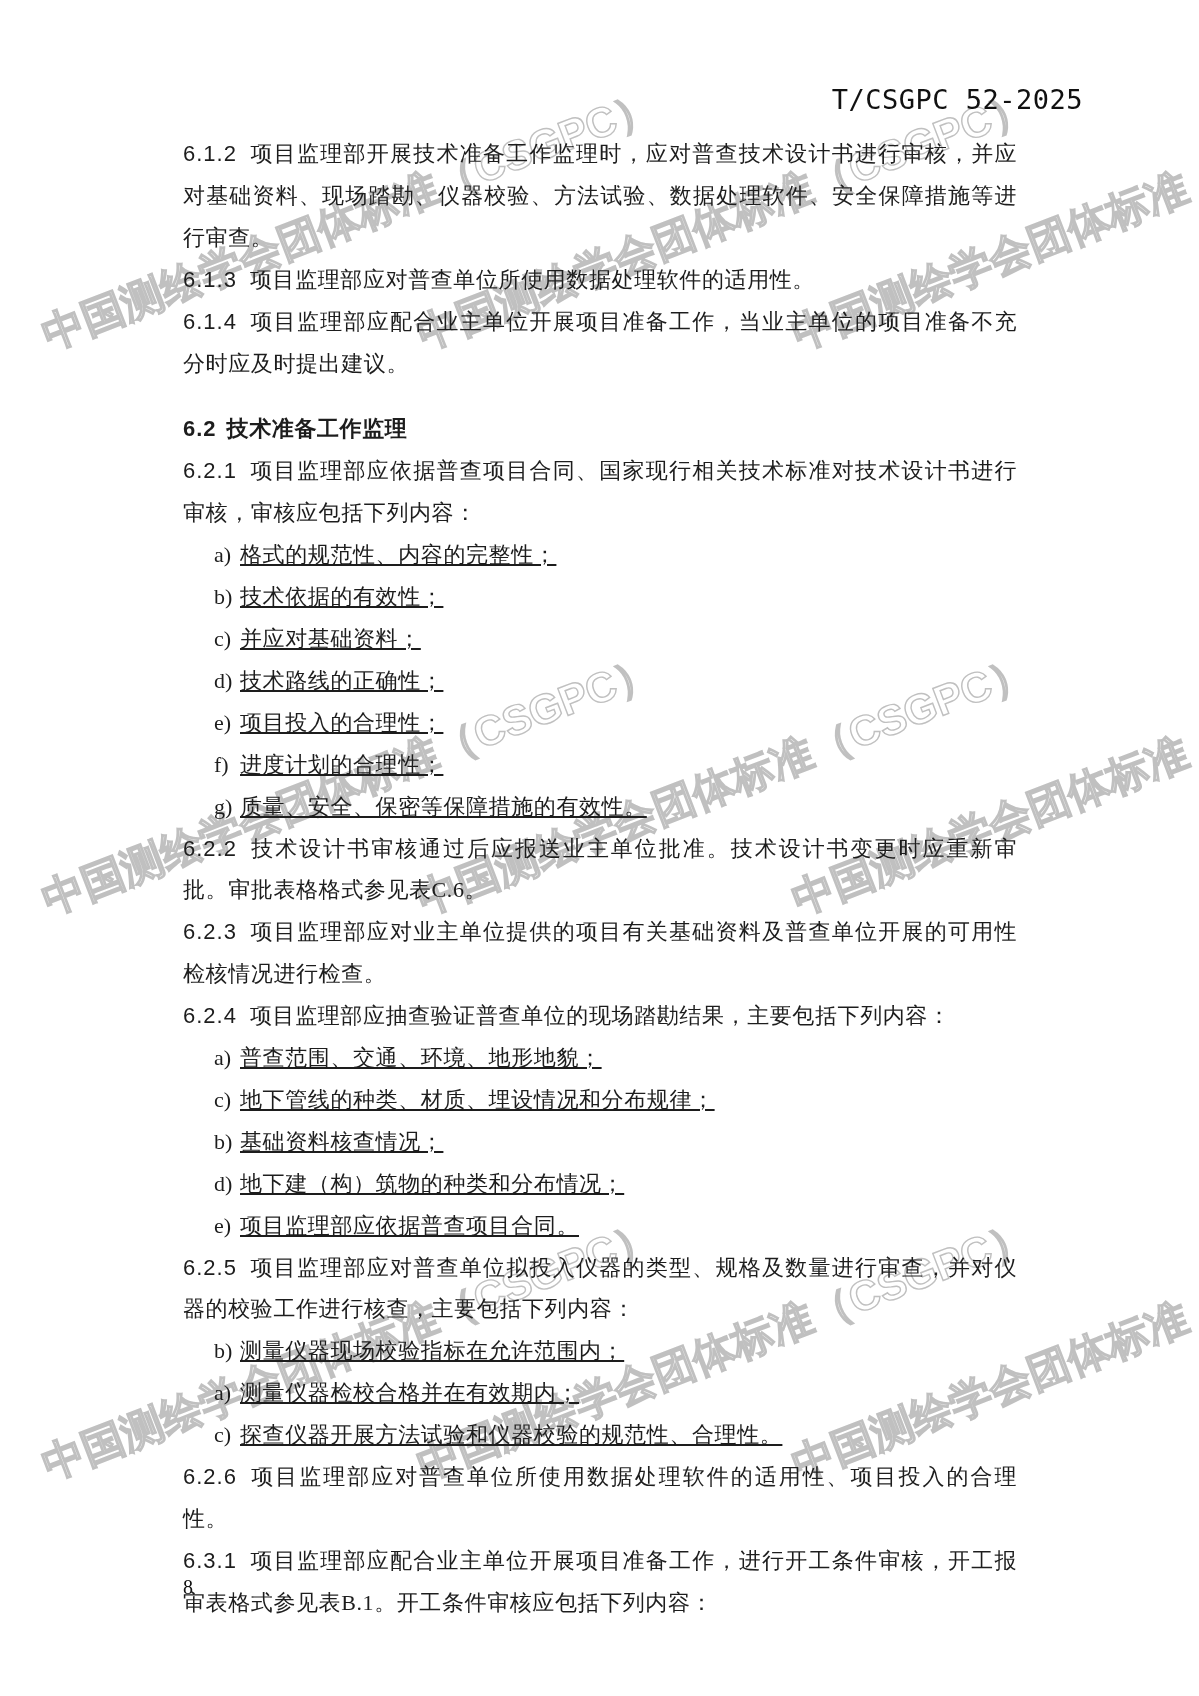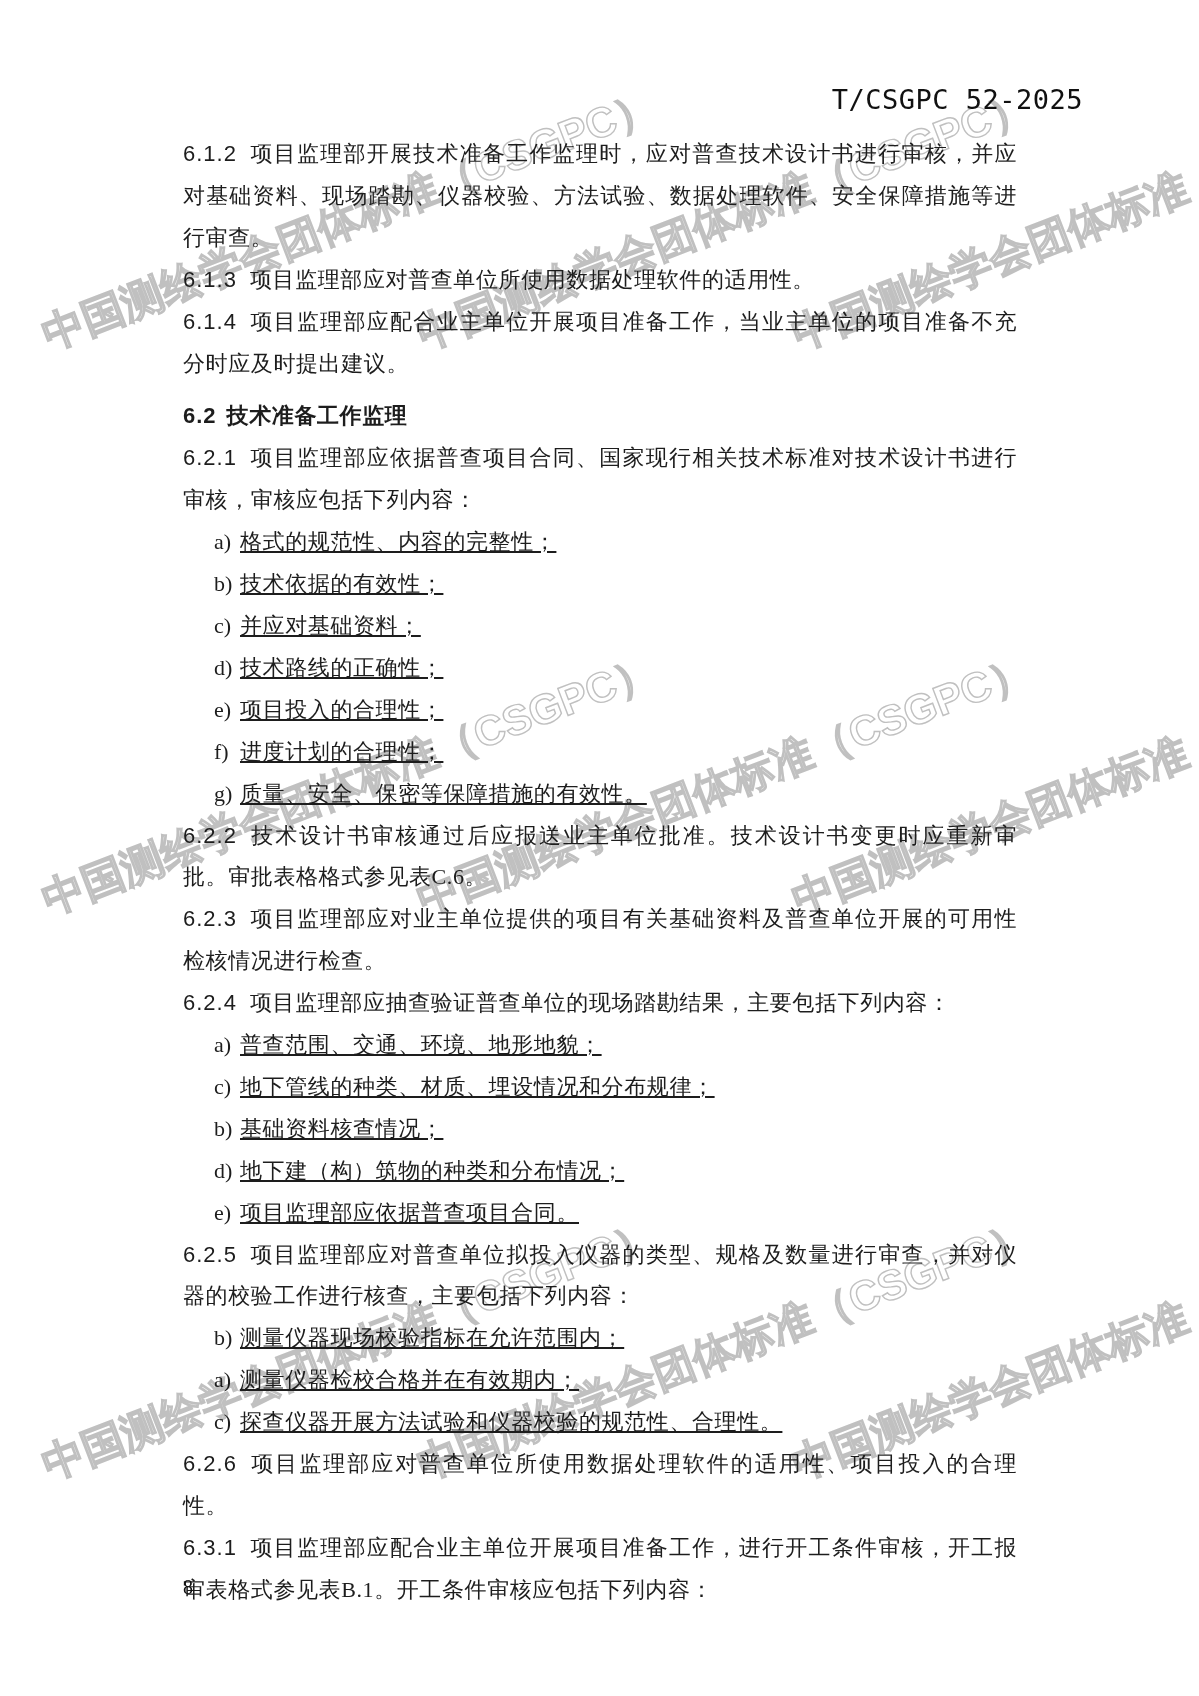--- a/index.html
+++ b/index.html
@@ -73,21 +73,21 @@
     text-align-last: left;
     letter-spacing: 0.6px;
   }
   .para { margin: 0; }
   .num {
     font-family: "Liberation Sans", "DejaVu Sans", sans-serif;
     letter-spacing: 1px;
     margin-right: 13px;
   }
   .heading {
-    margin: 11px 0 0 0;
+    margin: 24px 0 0 0;
     font-family: "Liberation Sans", "DejaVu Sans", sans-serif;
     font-weight: 700;
     letter-spacing: 0.6px;
   }
   .heading .num { font-weight: 700; margin-right: 10px; }
   .list { margin: 0; text-decoration: underline; }
   .li { padding-left: 31px; }
   .li-label {
     display: inline-block;
     width: 26px;

